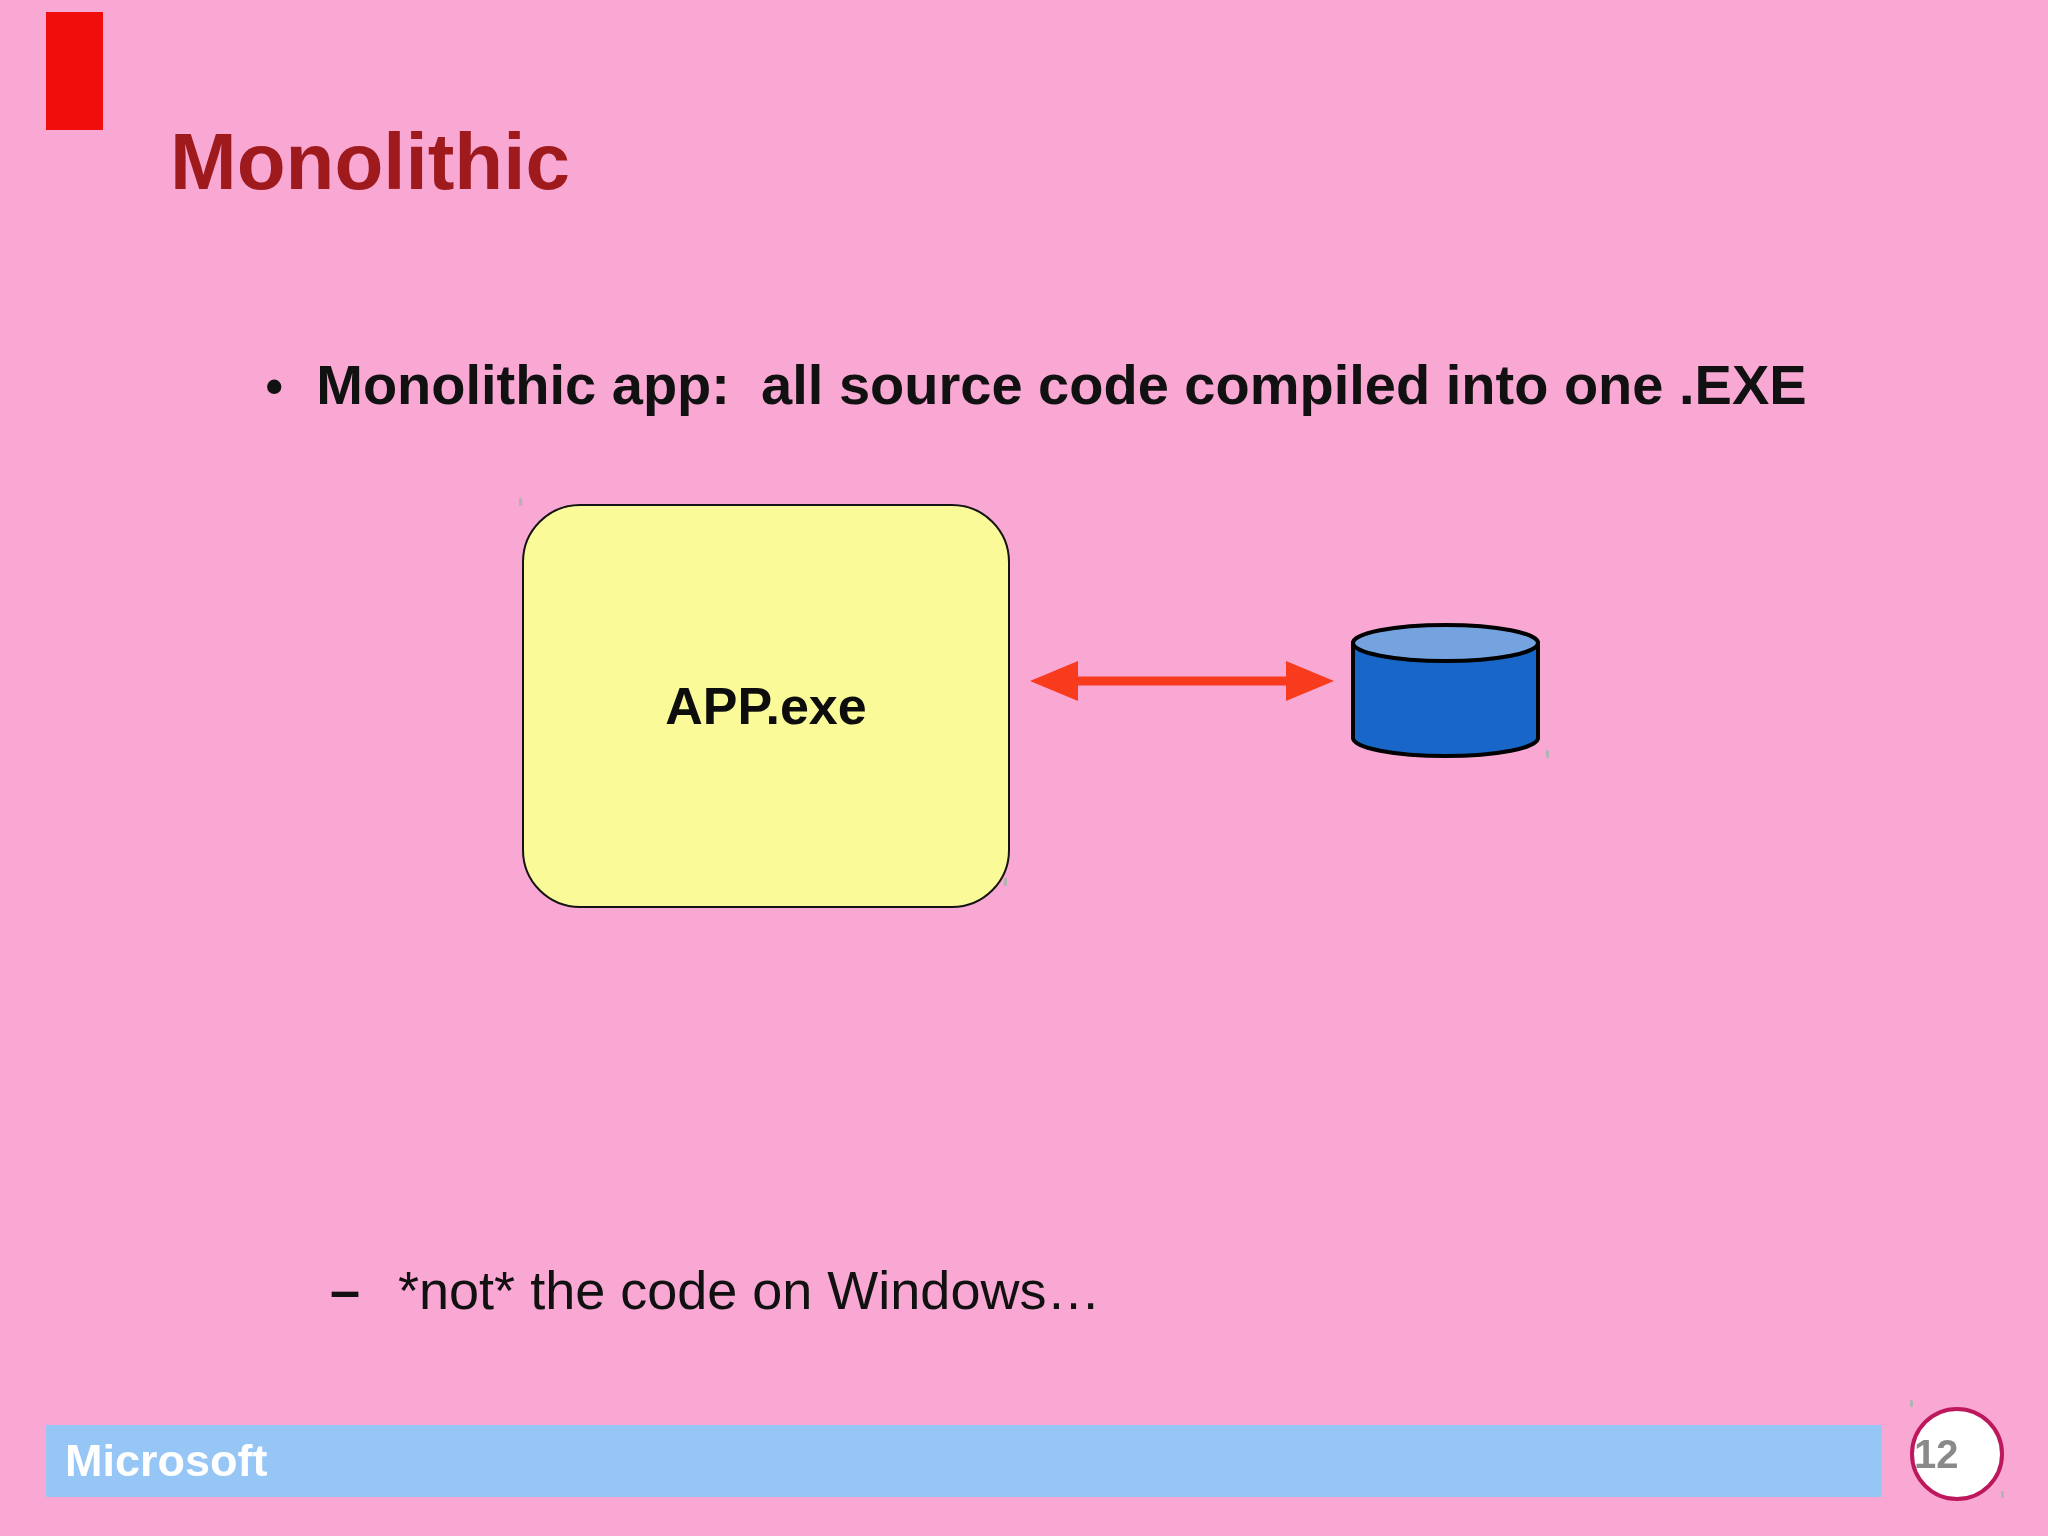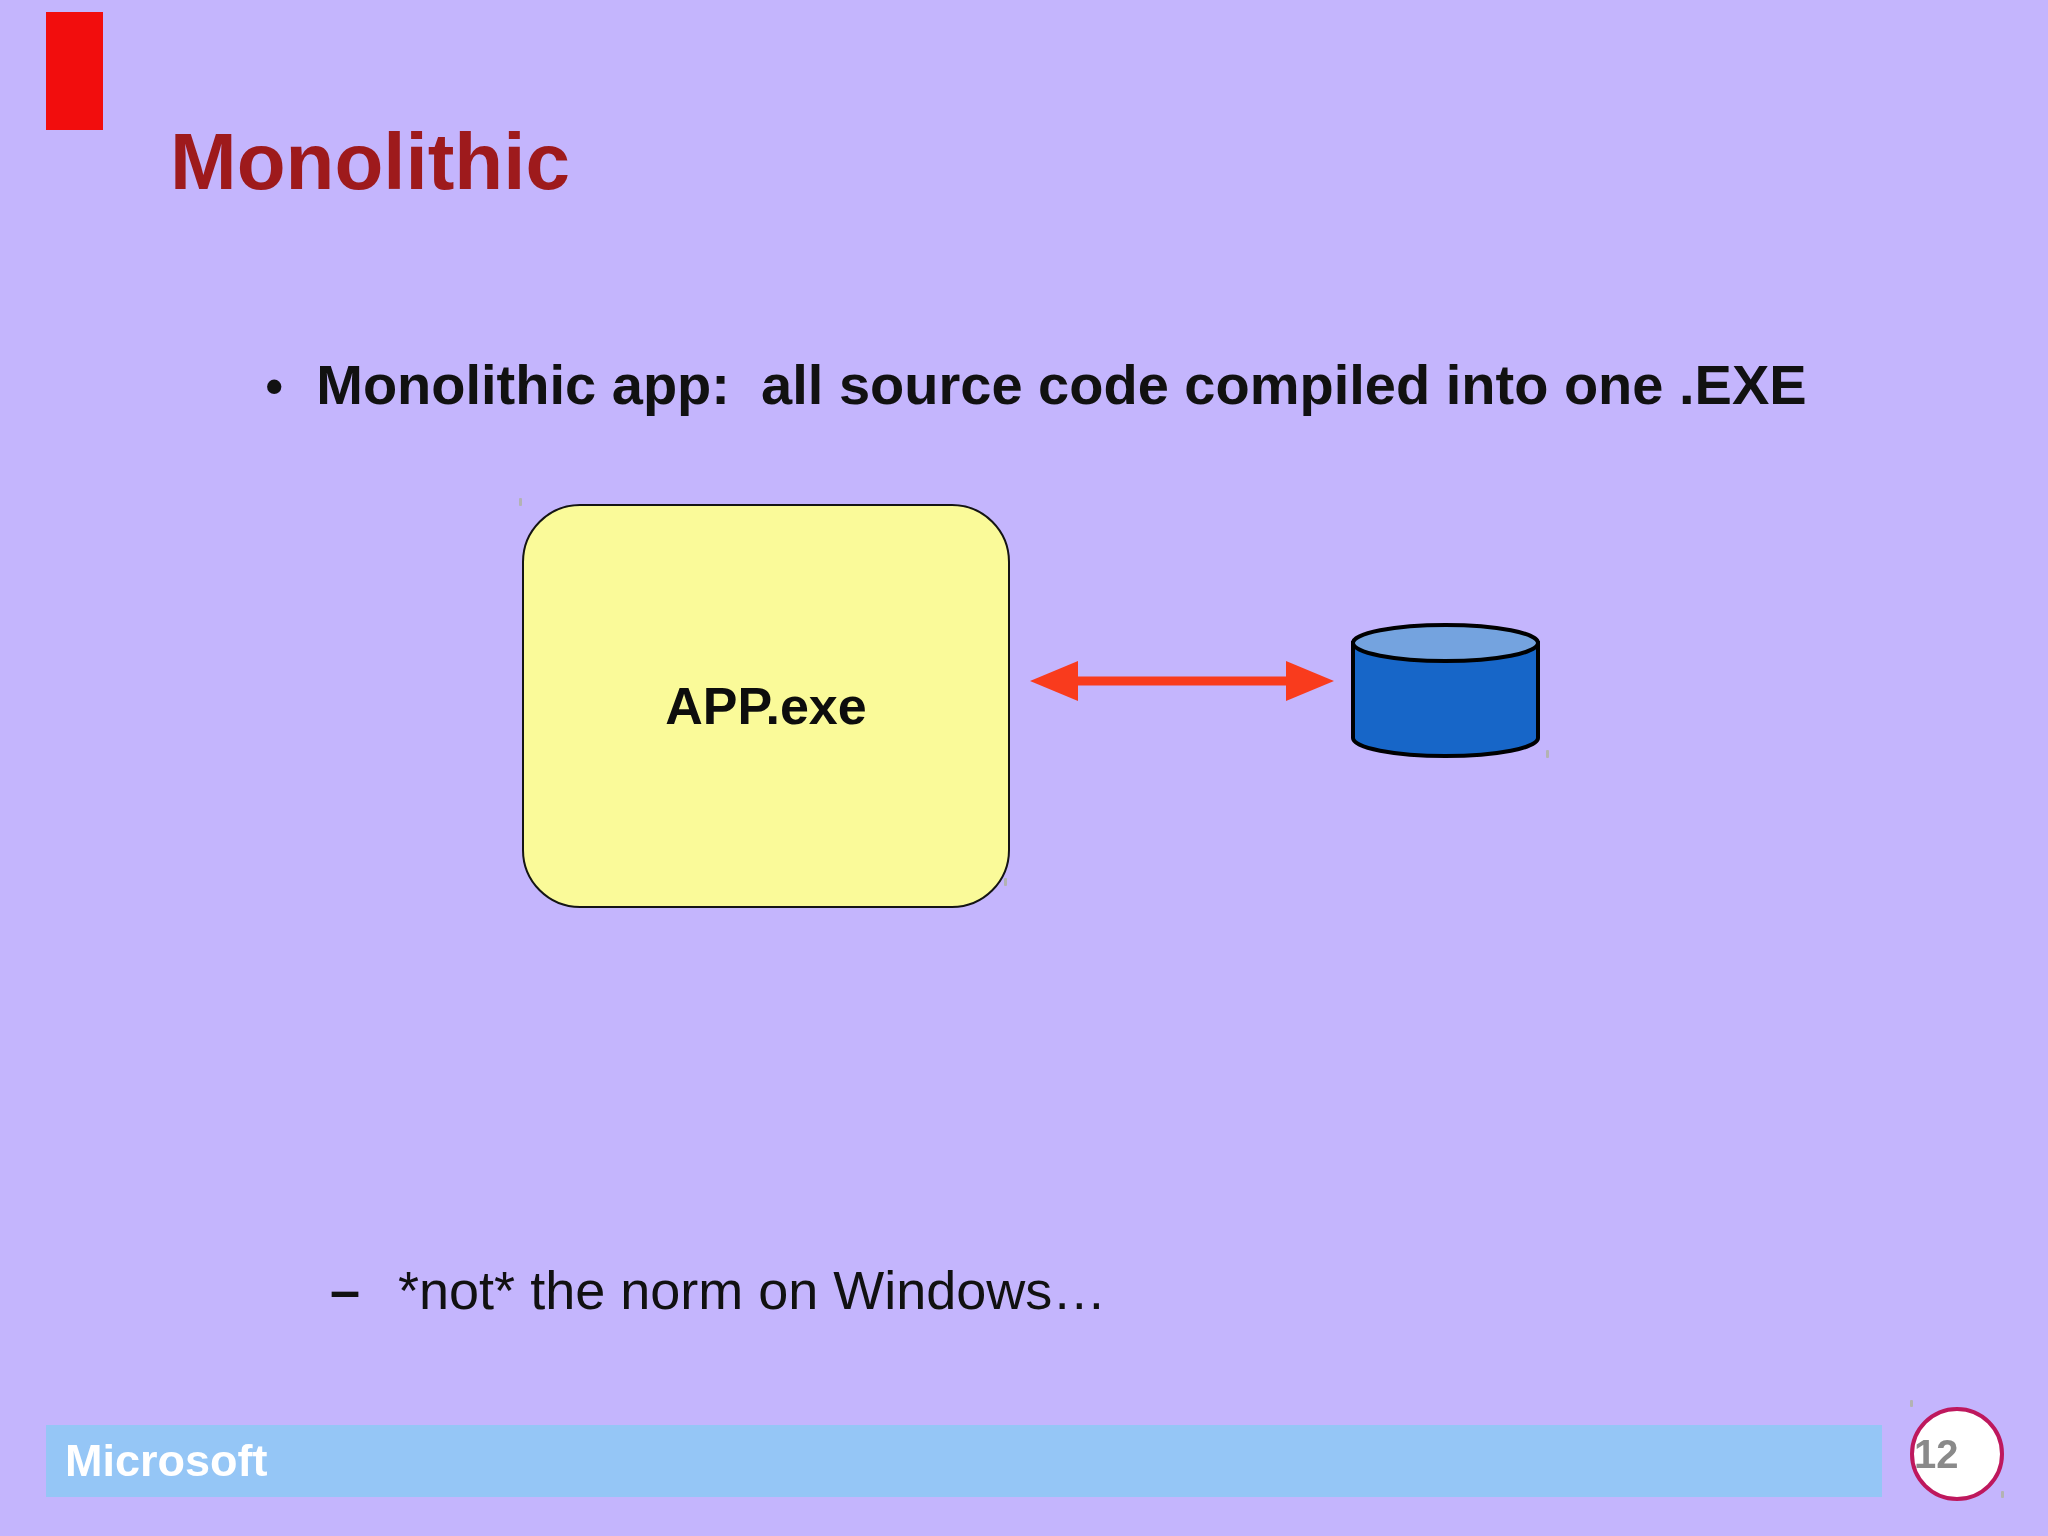--- a/index.html
+++ b/index.html
@@ -4,21 +4,21 @@
 <style>
   html, body {
     margin: 0;
     padding: 0;
     background: #ffffff;
   }
   #slide {
     position: relative;
     width: 2048px;
     height: 1536px;
-    background: #c4b5fd;
+    background: #f9a8d4;
     overflow: hidden;
     font-family: "Liberation Sans", "DejaVu Sans", sans-serif;
   }
 
   
   .red-bar {
     position: absolute;
     left: 46px;
     top: 12px;
     width: 57px;
@@ -191,21 +191,21 @@
     <polygon points="2,34 50,14 50,54" fill="#f93b1d"></polygon>
     <polygon points="306,34 258,14 258,54" fill="#f93b1d"></polygon>
   </svg>
 
   <svg class="cylinder-svg" viewBox="0 0 193 140" xmlns="http://www.w3.org/2000/svg">
     <path d="M 4 21 L 4 116 A 92.5 18 0 0 0 189 116 L 189 21 Z" fill="#1766c8" stroke="#000000" stroke-width="4"></path>
     <ellipse cx="96.5" cy="21" rx="92.5" ry="18" fill="#74a3df" stroke="#000000" stroke-width="4"></ellipse>
   </svg>
 
   <div class="bullet-sub">
-    <span class="marker">–</span><span class="emphasis">*not*</span><span> the norm on Windows…</span>
+    <span class="marker">–</span><span class="emphasis">*not*</span><span> the code on Windows…</span>
   </div>
 
   <div class="footer-bar">
     <span class="brand">Microsoft</span>
   </div>
 
   <div class="page-circle">
     <span class="num">12</span>
   </div>
 

